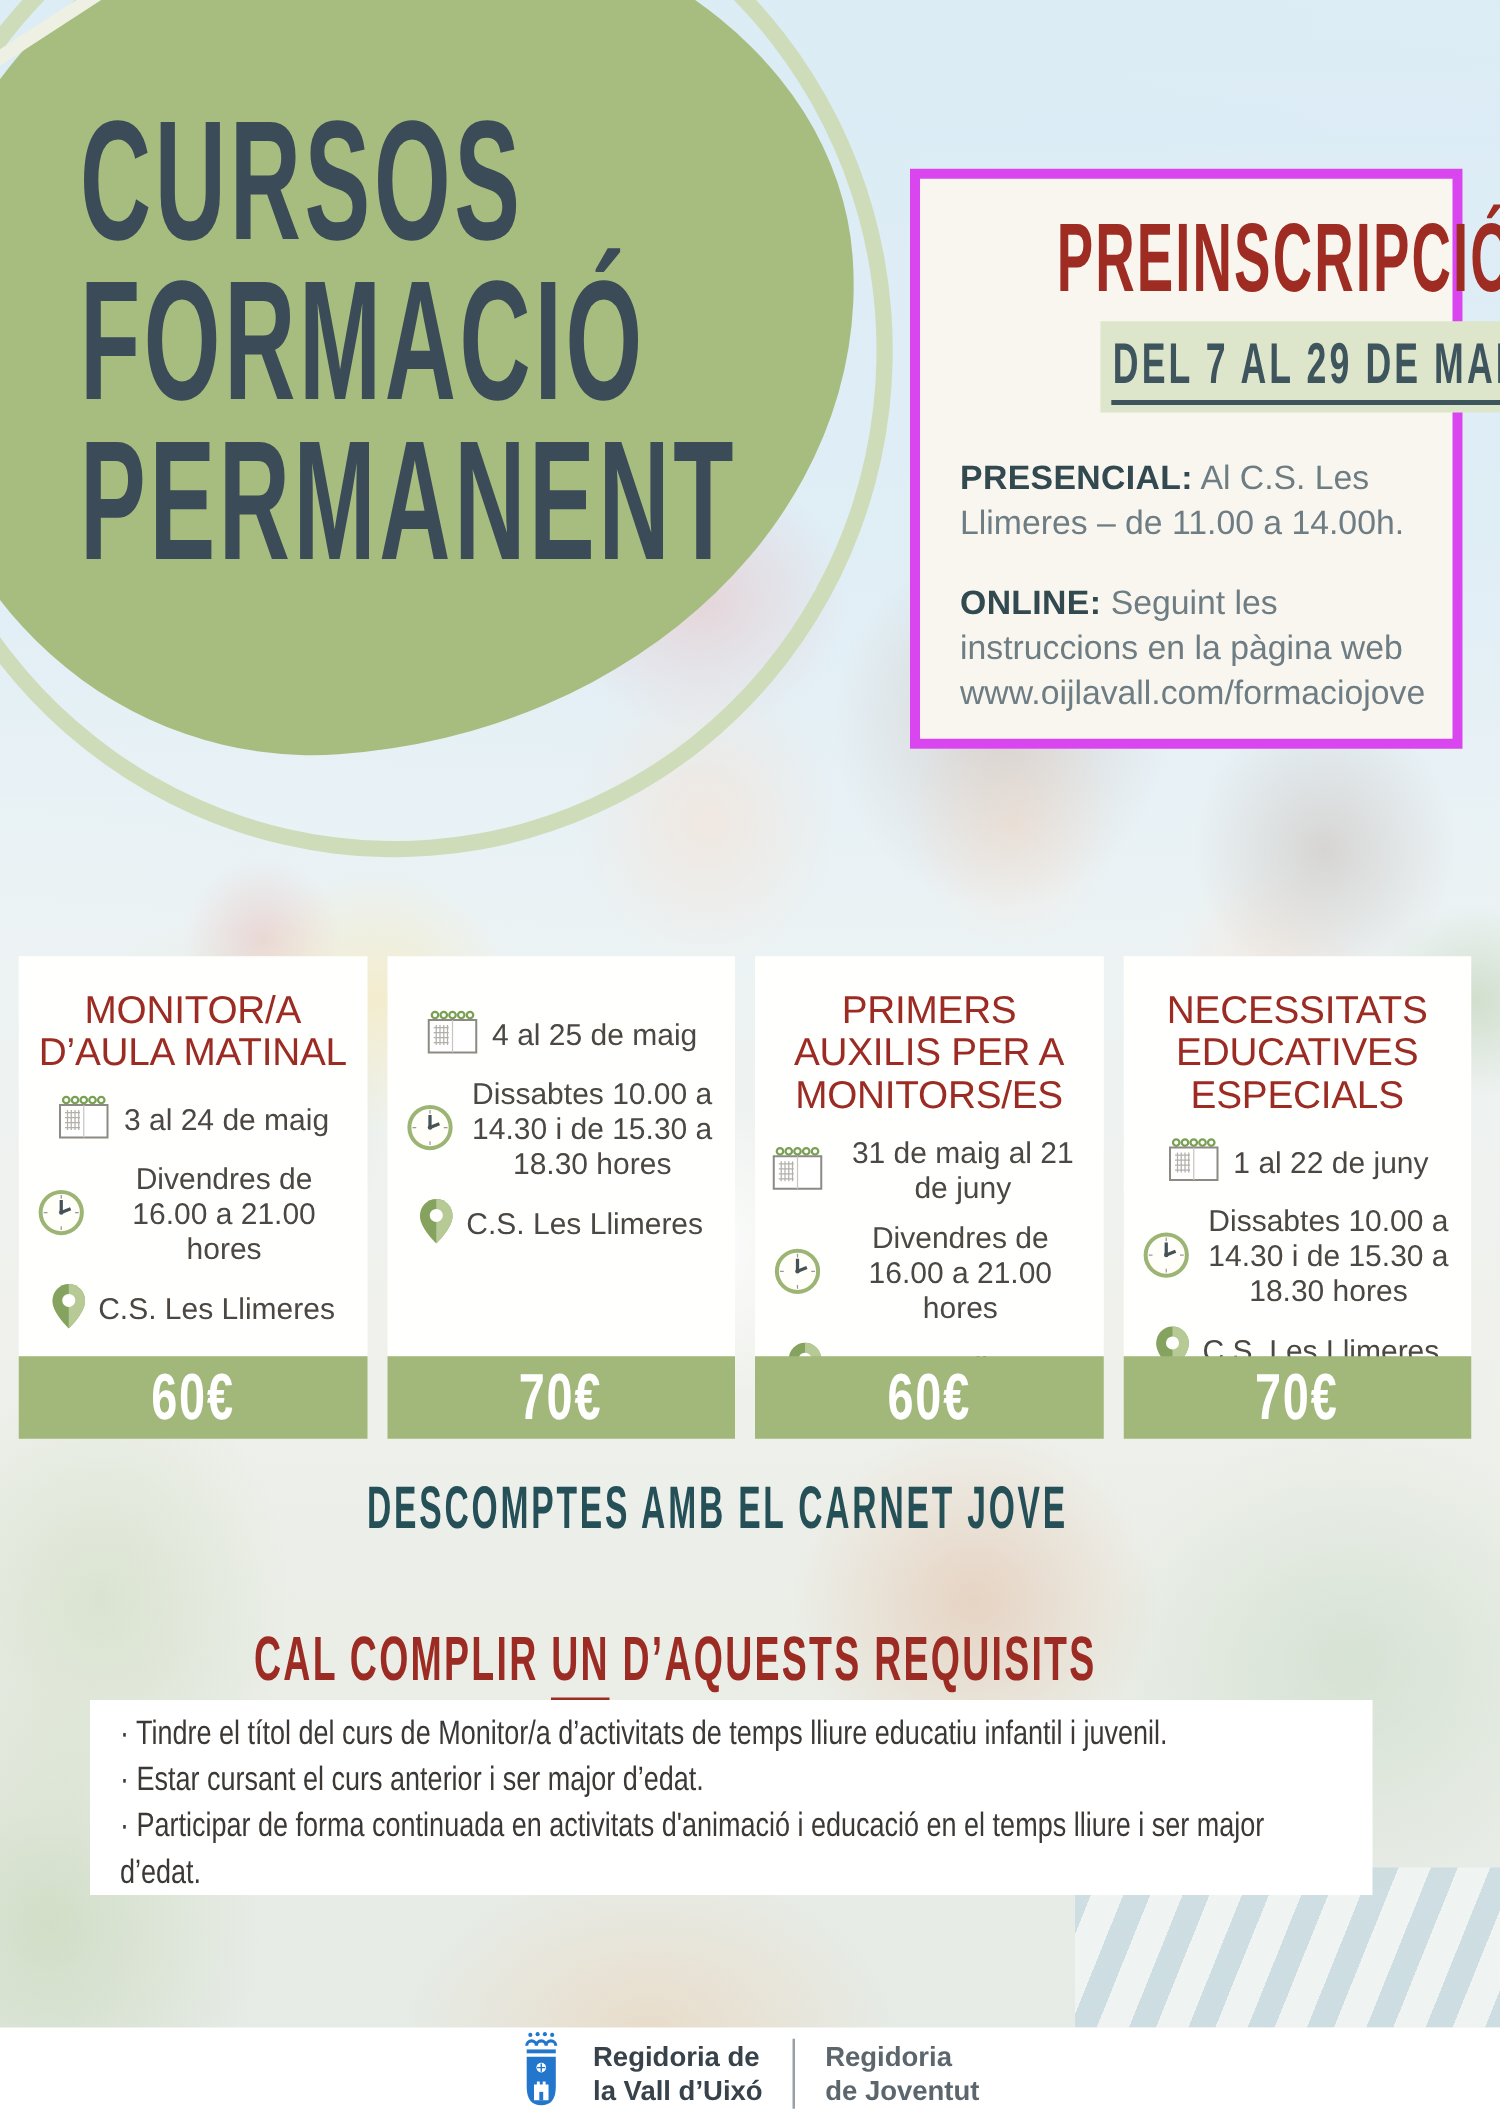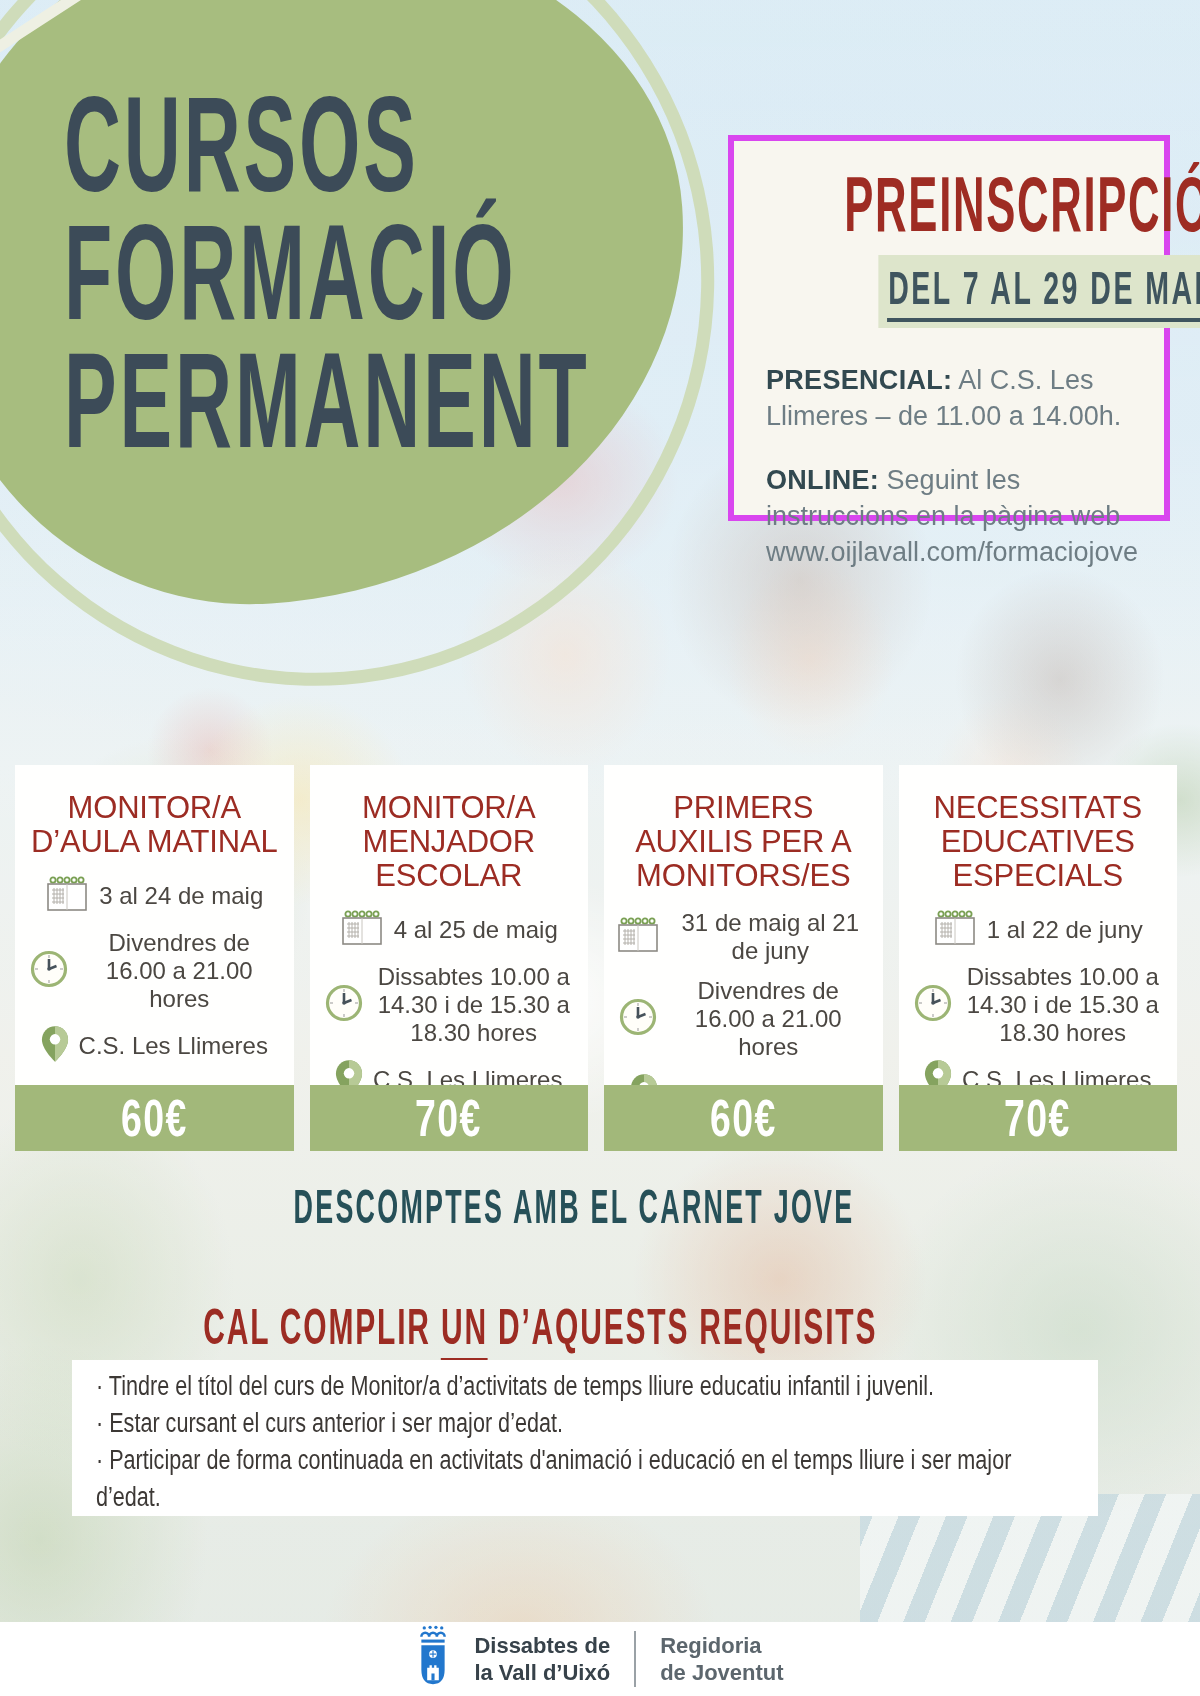--- a/index.html
+++ b/index.html
@@ -39,22 +39,22 @@
     border-radius:46% 54% 58% 42% / 52% 46% 54% 48%; transform:rotate(-4deg);}
   .corner-stroke{position:absolute; left:-10px; top:47px; width:122px; height:11px; background:#eef0e3;
     border-radius:6px; transform:rotate(-33deg); transform-origin:0 50%;}
 
   
   .main-title{position:absolute; left:64px; top:80px;}
   .title-line{font-size:136px; font-weight:700; color:#3c4b58; letter-spacing:5px;
     line-height:128px; white-space:nowrap; transform:scaleX(0.58); transform-origin:0 50%;}
 
   
-  .prebox{position:absolute; left:728px; top:135px; width:442px; height:386px; box-sizing:border-box;
-    border:6px solid #d946ef; background:#f8f6ef; padding:18px 28px 0; text-align:center;}
+  .prebox{position:absolute; left:728px; top:135px; width:442px; height:464px; box-sizing:border-box;
+    border:8px solid #d946ef; background:#f8f6ef; padding:18px 28px 0; text-align:center;}
   .pre-title{font-size:78px; line-height:78px; font-weight:700; color:#9e2c23; letter-spacing:3px;
     white-space:nowrap; transform:scaleX(0.56); transform-origin:50% 50%; margin-top:6px;}
   .date-band{display:inline-block; background:#dde5cb; padding:10px 14px 6px; margin-top:12px;
     transform:scaleX(0.62); transform-origin:50% 50%;}
   .date-band span{font-size:46px; line-height:46px; font-weight:700; color:#3f555e; letter-spacing:4px;
     white-space:nowrap; border-bottom:4px solid #3f555e; padding:0 14px 7px 2px; display:inline-block;}
   .pre-p{text-align:left; font-size:27px; line-height:36px; color:#6e7d84; margin:34px 4px 0;}
   .pre-p:last-child{margin-top:28px;}
   .pre-p strong{color:#324950; letter-spacing:.3px;}
 
@@ -171,21 +171,20 @@
           <span class="row-text">C.S. Les Llimeres</span>
         </div>
       </div>
       <div class="price">
           <span>60€</span>
         </div>
     </div>
 
     <div class="card">
       <div class="card-white">
-        <div class="card-title">MONITOR/A MENJADOR ESCOLAR</div>
         <div class="row row-date">
           <span><svg width="44" height="38" viewBox="0 0 44 38">
                 <g stroke="#7aa054" fill="none" stroke-width="1.8">
                   <circle cx="8" cy="5" r="2.6"></circle>
                   <circle cx="15" cy="5" r="2.6"></circle>
                   <circle cx="22" cy="5" r="2.6"></circle>
                   <circle cx="29" cy="5" r="2.6"></circle>
                   <circle cx="36" cy="5" r="2.6"></circle>
                 </g>
                 <rect x="3" y="9" width="38" height="26" fill="#fff" stroke="#8d8a84" stroke-width="1.6"></rect>
@@ -379,21 +378,21 @@
         <circle cx="17" cy="30" r="4" fill="#ffffff"></circle>
         <g stroke="#2277cd" stroke-width="1.2">
             <line x1="17" y1="26.6" x2="17" y2="33.4"></line>
             <line x1="13.6" y1="30" x2="20.4" y2="30"></line>
           </g>
         <path d="M11,57 v-13 h2.4 v-2.6 h2.4 v2.6 h2.4 v-2.6 h2.4 v2.6 h2.4 v13 z" fill="#ffffff"></path>
         <rect x="15.4" y="50" width="3.2" height="7" fill="#2277cd"></rect>
       </svg>
     </span>
     <div class="org">
-      <div>Dissabtes de</div>
+      <div>Regidoria de</div>
       <div>la Vall d’Uixó</div>
     </div>
     <div class="divider"></div>
     <div class="dept">
       <div>Regidoria</div>
       <div>de Joventut</div>
     </div>
   </div>
 </div>
 

